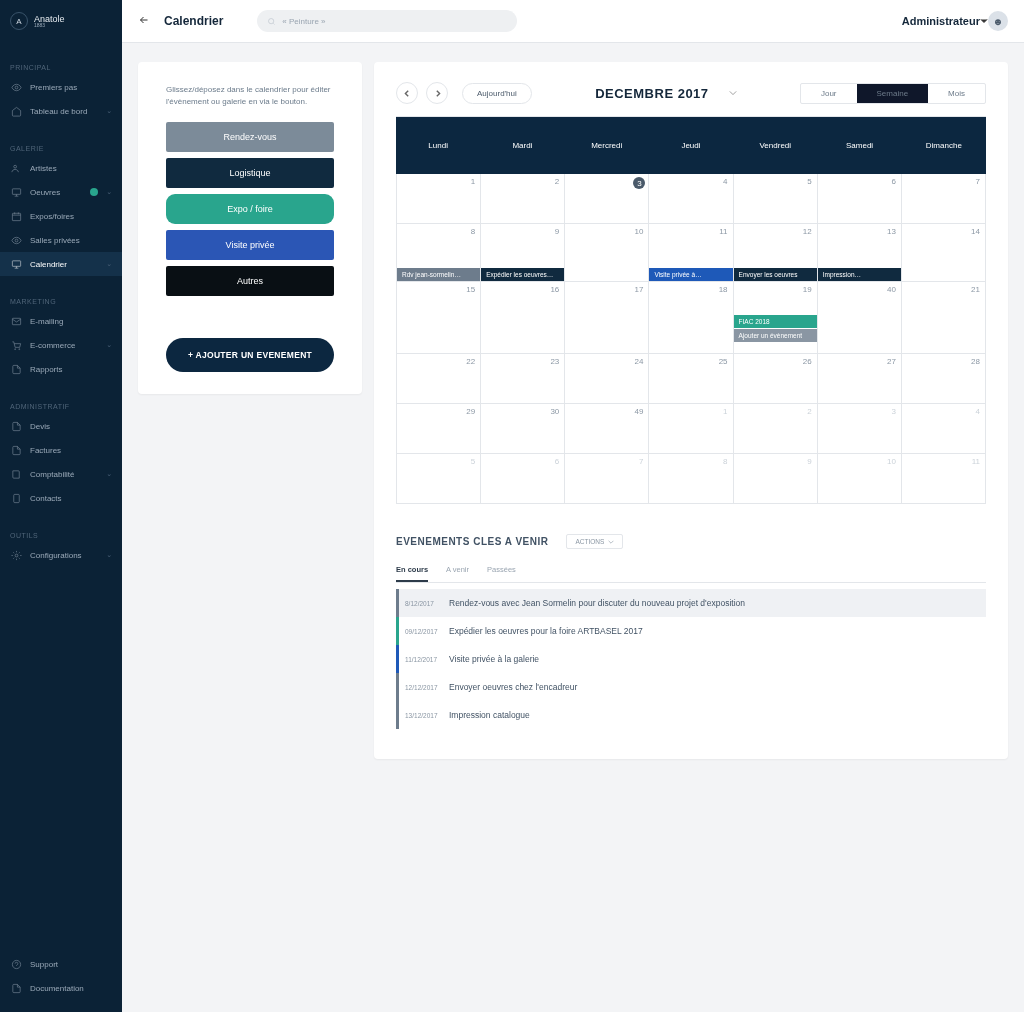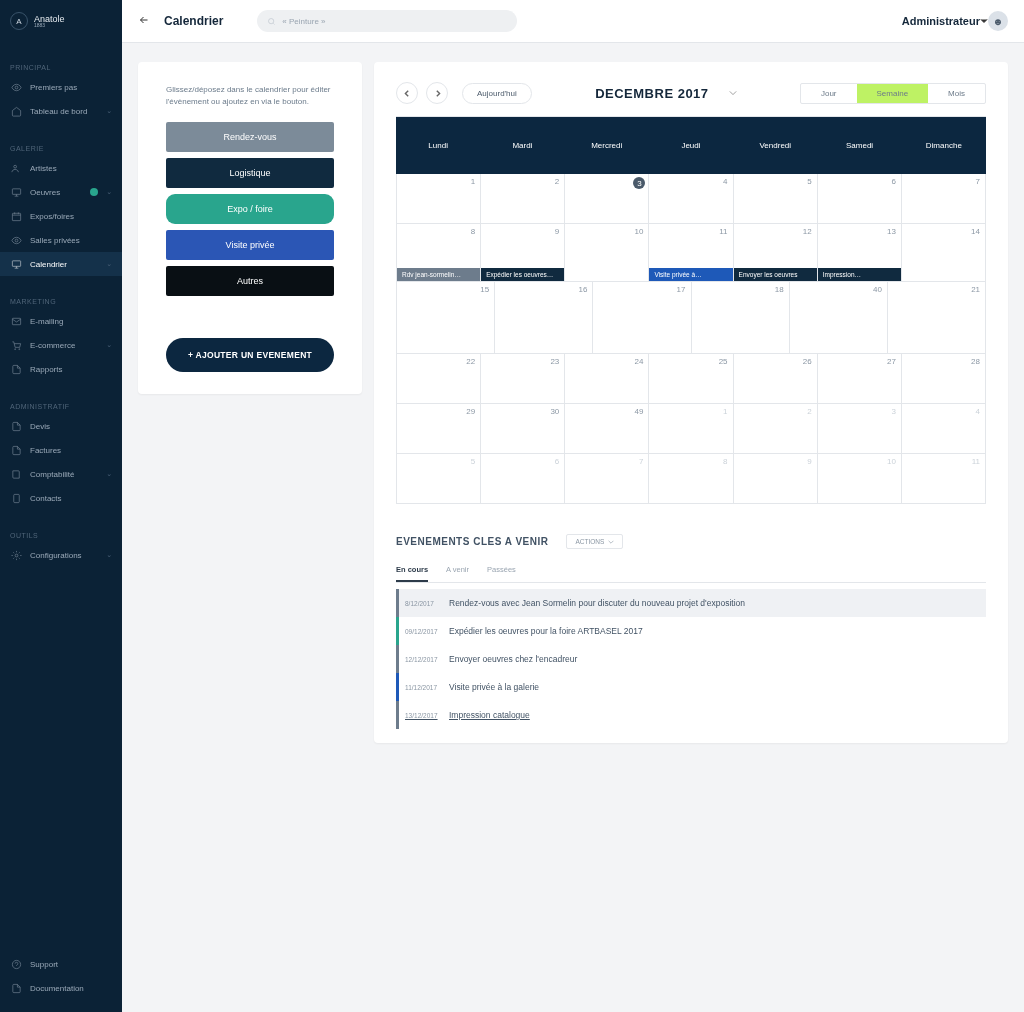--- a/index.html
+++ b/index.html
@@ -61,40 +61,40 @@
   .right-panel{flex:1;}
   .cal-toolbar{padding:20px 22px 12px;display:flex;align-items:center;gap:8px;}
   .arrow-btn{width:22px;height:22px;border:1px solid var(--border);border-radius:11px;display:flex;align-items:center;justify-content:center;cursor:pointer;}
   .arrow-btn svg{width:7px;height:7px;stroke:#666;fill:none;stroke-width:2;}
   .today-btn{border:1px solid var(--border);border-radius:11px;font-size:8px;padding:5px 14px;margin-left:6px;color:#4b5a6a;cursor:pointer;}
   .cal-title-wrap{flex:1;text-align:center;display:flex;align-items:center;justify-content:center;gap:20px;}
   .cal-title{font-size:13px;font-weight:700;color:var(--text-dark);letter-spacing:.5px;}
   .cal-title-wrap svg{width:8px;height:8px;stroke:#888;fill:none;}
   .view-switch{display:flex;border:1px solid var(--border);border-radius:2px;overflow:hidden;}
   .view-opt{font-size:8px;padding:5px 20px;color:#6c7a89;cursor:pointer;}
-  .view-opt.active{background:#bef264;}
+  .view-opt.active{background:#0f172a;}
 
   .cal-grid{margin:0 22px;border-top:1px solid var(--border);}
   .cal-head{display:flex;background:#0c2740;}
   .cal-head div{flex:1;text-align:center;color:#fff;font-size:8px;padding:24px 0;}
   .cal-row{display:flex;height:50px;}
   .cal-cell{flex:1;border-right:1px solid var(--border);border-bottom:1px solid var(--border);position:relative;padding:4px 5px;}
   .cal-cell:first-child{border-left:1px solid var(--border);}
   .daynum{position:absolute;top:3px;right:5px;font-size:8px;color:#8c98a5;}
   .daynum.today{background:#4a5a6a;color:#fff;border-radius:50%;width:12px;height:12px;display:flex;align-items:center;justify-content:center;right:3px;}
   .dim .daynum{color:#cbd2d9;}
   .cal-row.week-2{height:58px;}
   .cal-row.week-3{height:72px;}
   .evbar{position:absolute;left:0;right:0;height:13px;font-size:6.5px;color:#fff;display:flex;align-items:center;padding:0 5px;overflow:hidden;white-space:nowrap;}
   .row2 .evbar.a{bottom:0;}
   .row3 .evbar.a{top:33px;}
   .row3 .evbar.b{top:47px;}
 
   
-  .upcoming{padding:30px 22px 14px;}
+  .upcoming{padding:30px 22px 30px;}
   .up-head{display:flex;align-items:center;gap:18px;margin-bottom:16px;}
   .up-title{font-size:10px;font-weight:700;color:#415264;letter-spacing:.5px;}
   .actions-btn{border:1px solid var(--border);border-radius:2px;font-size:6.5px;padding:3px 8px;color:#8a96a3;display:flex;align-items:center;gap:4px;cursor:pointer;}
   .actions-btn svg{width:6px;height:6px;stroke:#8a96a3;fill:none;}
   .tabs{display:flex;gap:18px;border-bottom:1px solid var(--border);font-size:7.5px;color:#9aa5b1;}
   .tab{padding-bottom:6px;cursor:pointer;}
   .tab.active{color:#2d3b4a;font-weight:600;border-bottom:2px solid #2d3b4a;}
   .ev-list{margin-top:6px;}
   .ev-item{display:flex;align-items:center;gap:10px;font-size:8.5px;color:#415264;height:28px;border-left:3px solid var(--slate);padding-left:6px;margin-bottom:0;}
   .ev-item .date{font-size:6.5px;color:#8a96a3;width:34px;}
@@ -300,21 +300,21 @@
     <svg viewBox="0 0 10 10">
         <path d="M1 3l4 4 4-4"></path>
       </svg>
     <span class="avatar">☻</span>
   </div>
 </div>
 
 <div class="main">
 
   <div class="card left-panel">
-    <p class="left-desc">Glissez/déposez dans le calendrier pour éditer l'évènement ou ajoutez en via le bouton.</p>
+    <p class="left-desc">Glissez/déposez dans le calendrier pour éditer l'évènement ou galerie en via le bouton.</p>
     <div id="tags-mount">
         <div class="tag-btn tag-rdv">Rendez-vous</div>
         <div class="tag-btn tag-logistique">Logistique</div>
         <div class="tag-btn tag-expo">Expo / foire</div>
         <div class="tag-btn tag-visite">Visite privée</div>
         <div class="tag-btn tag-autres">Autres</div>
       </div>
     <div class="add-event">+ AJOUTER UN EVENEMENT</div>
   </div>
 
@@ -412,20 +412,25 @@
             <div class="cal-cell">
               <span class="daynum">16</span>
             </div>
             <div class="cal-cell">
               <span class="daynum">17</span>
             </div>
             <div class="cal-cell">
               <span class="daynum">18</span>
             </div>
             <div class="cal-cell">
+              <span class="daynum">19</span>
+              <div class="evbar a" style="background: rgb(41, 165, 141);">FIAC 2018</div>
+              <div class="evbar b" style="background: rgb(138, 150, 163);">Ajouter un évènement</div>
+            </div>
+            <div class="cal-cell">
               <span class="daynum">40</span>
             </div>
             <div class="cal-cell">
               <span class="daynum">21</span>
             </div>
           </div>
           <div class="cal-row ">
             <div class="cal-cell">
               <span class="daynum">22</span>
             </div>
@@ -514,28 +519,28 @@
         </div>
       <div class="ev-list" id="ev-list">
           <div class="ev-item hl" style="border-left-color: rgb(109, 124, 140);">
             <span class="date">8/12/2017</span>
             <span>Rendez-vous avec Jean Sormelin pour discuter du nouveau projet d'exposition</span>
           </div>
           <div class="ev-item" style="border-left-color: rgb(41, 165, 141);">
             <span class="date">09/12/2017</span>
             <span>Expédier les oeuvres pour la foire ARTBASEL 2017</span>
           </div>
+          <div class="ev-item" style="border-left-color: rgb(30, 89, 184);">
+            <span class="date">11/12/2017</span>
+            <span>Visite privée à la galerie</span>
+          </div>
           <div class="ev-item" style="border-left-color: rgb(109, 124, 140);">
             <span class="date">12/12/2017</span>
             <span>Envoyer oeuvres chez l'encadreur</span>
           </div>
-          <div class="ev-item" style="border-left-color: rgb(30, 89, 184);">
-            <span class="date">11/12/2017</span>
-            <span>Visite privée à la galerie</span>
-          </div>
-          <div class="ev-item" style="border-left-color: rgb(109, 124, 140); text-decoration: underline;">
+          <div class="ev-item" style="border-left-color: rgb(109, 124, 140);">
             <span class="date">13/12/2017</span>
             <span>Impression catalogue</span>
           </div>
         </div>
     </div>
   </div>
 </div>
 
 </body></html>

